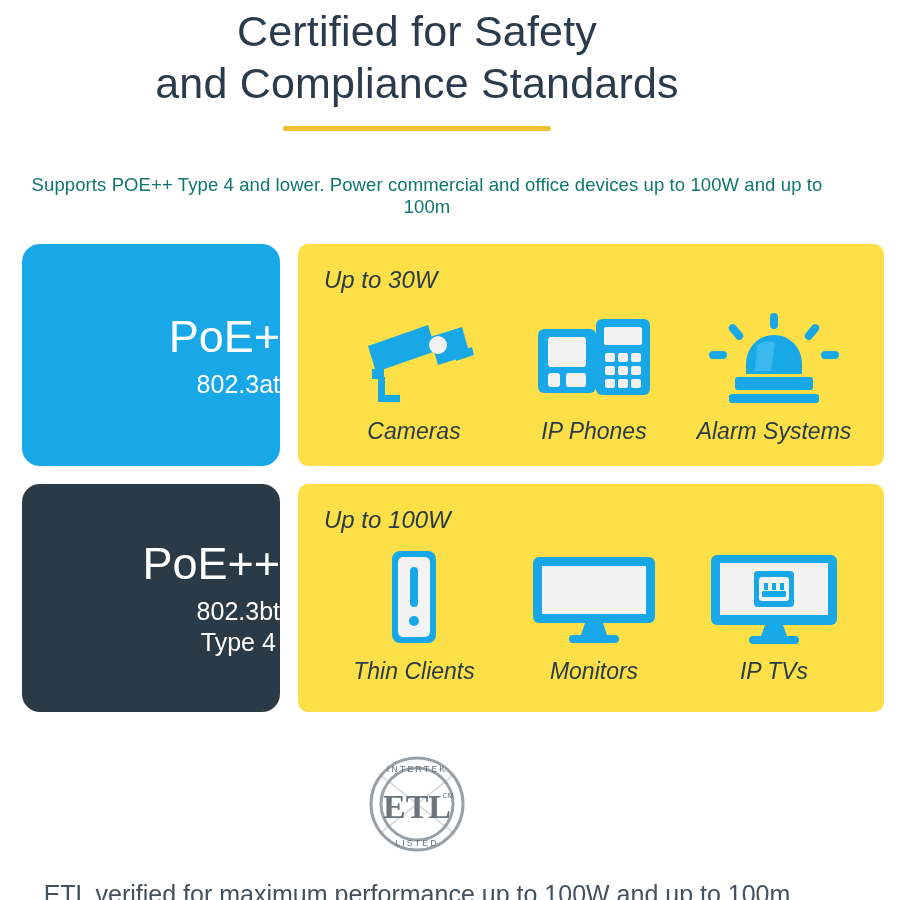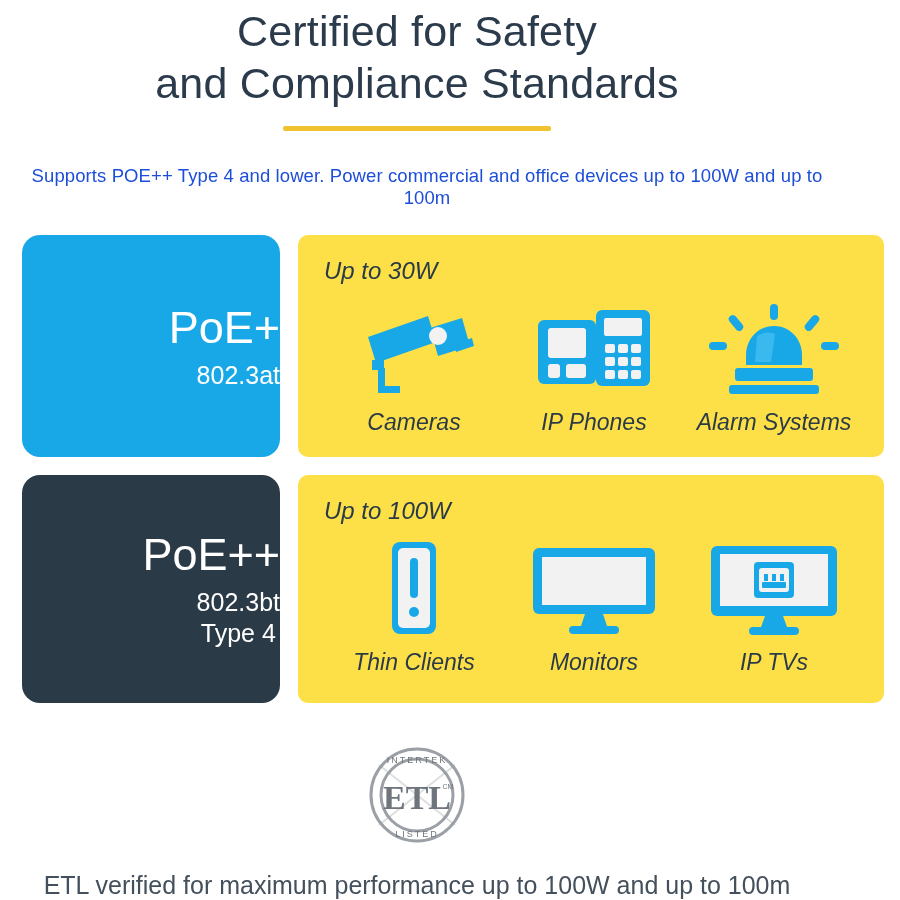--- a/index.html
+++ b/index.html
@@ -39,24 +39,24 @@
   .rule {
     width: 268px;
     height: 5px;
     background: #f1c230;
     margin: 18px auto 0 auto;
     border-radius: 2px;
   }
 
   
   .subtitle {
-    margin-top: 34px;
+    margin-top: 43px;
     text-align: center;
     font-size: 18.5px;
-    color: #1d4ed8;
+    color: #0f766e;
     letter-spacing: 0.1px;
     padding-left: 20px;
   }
 
   
   .rows {
     margin-top: 26px;
     padding: 0 22px;
     box-sizing: border-box;
   }

